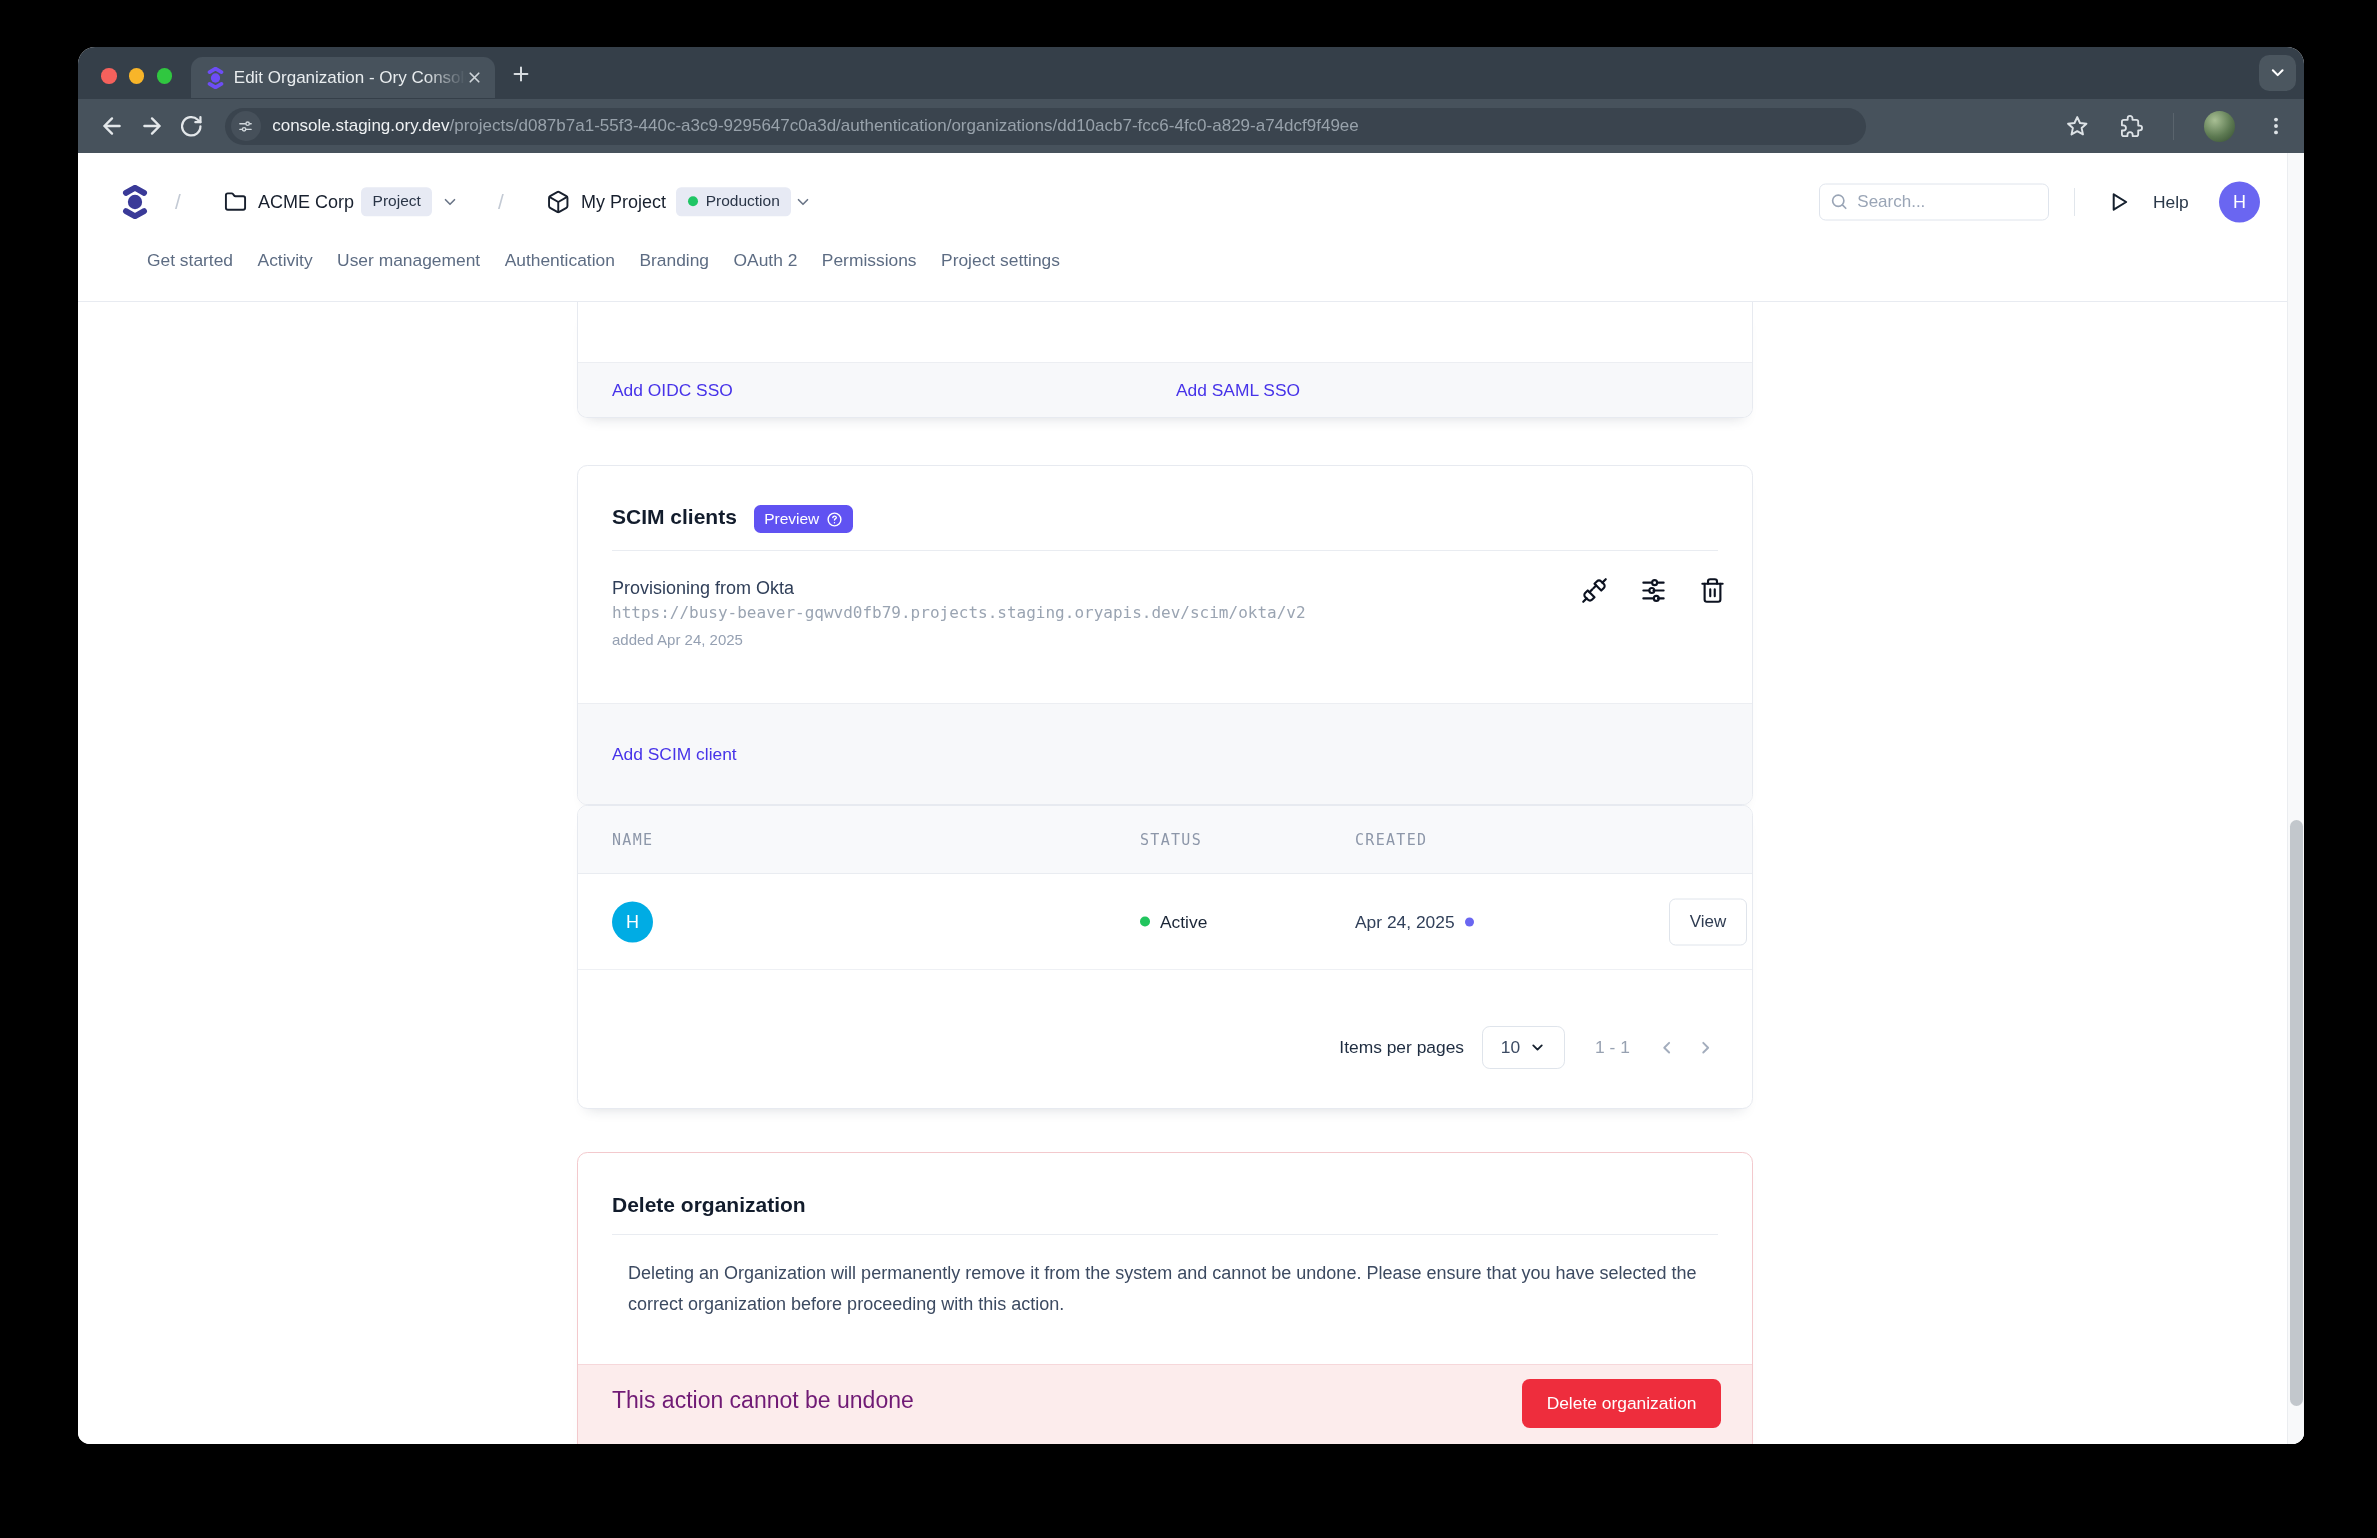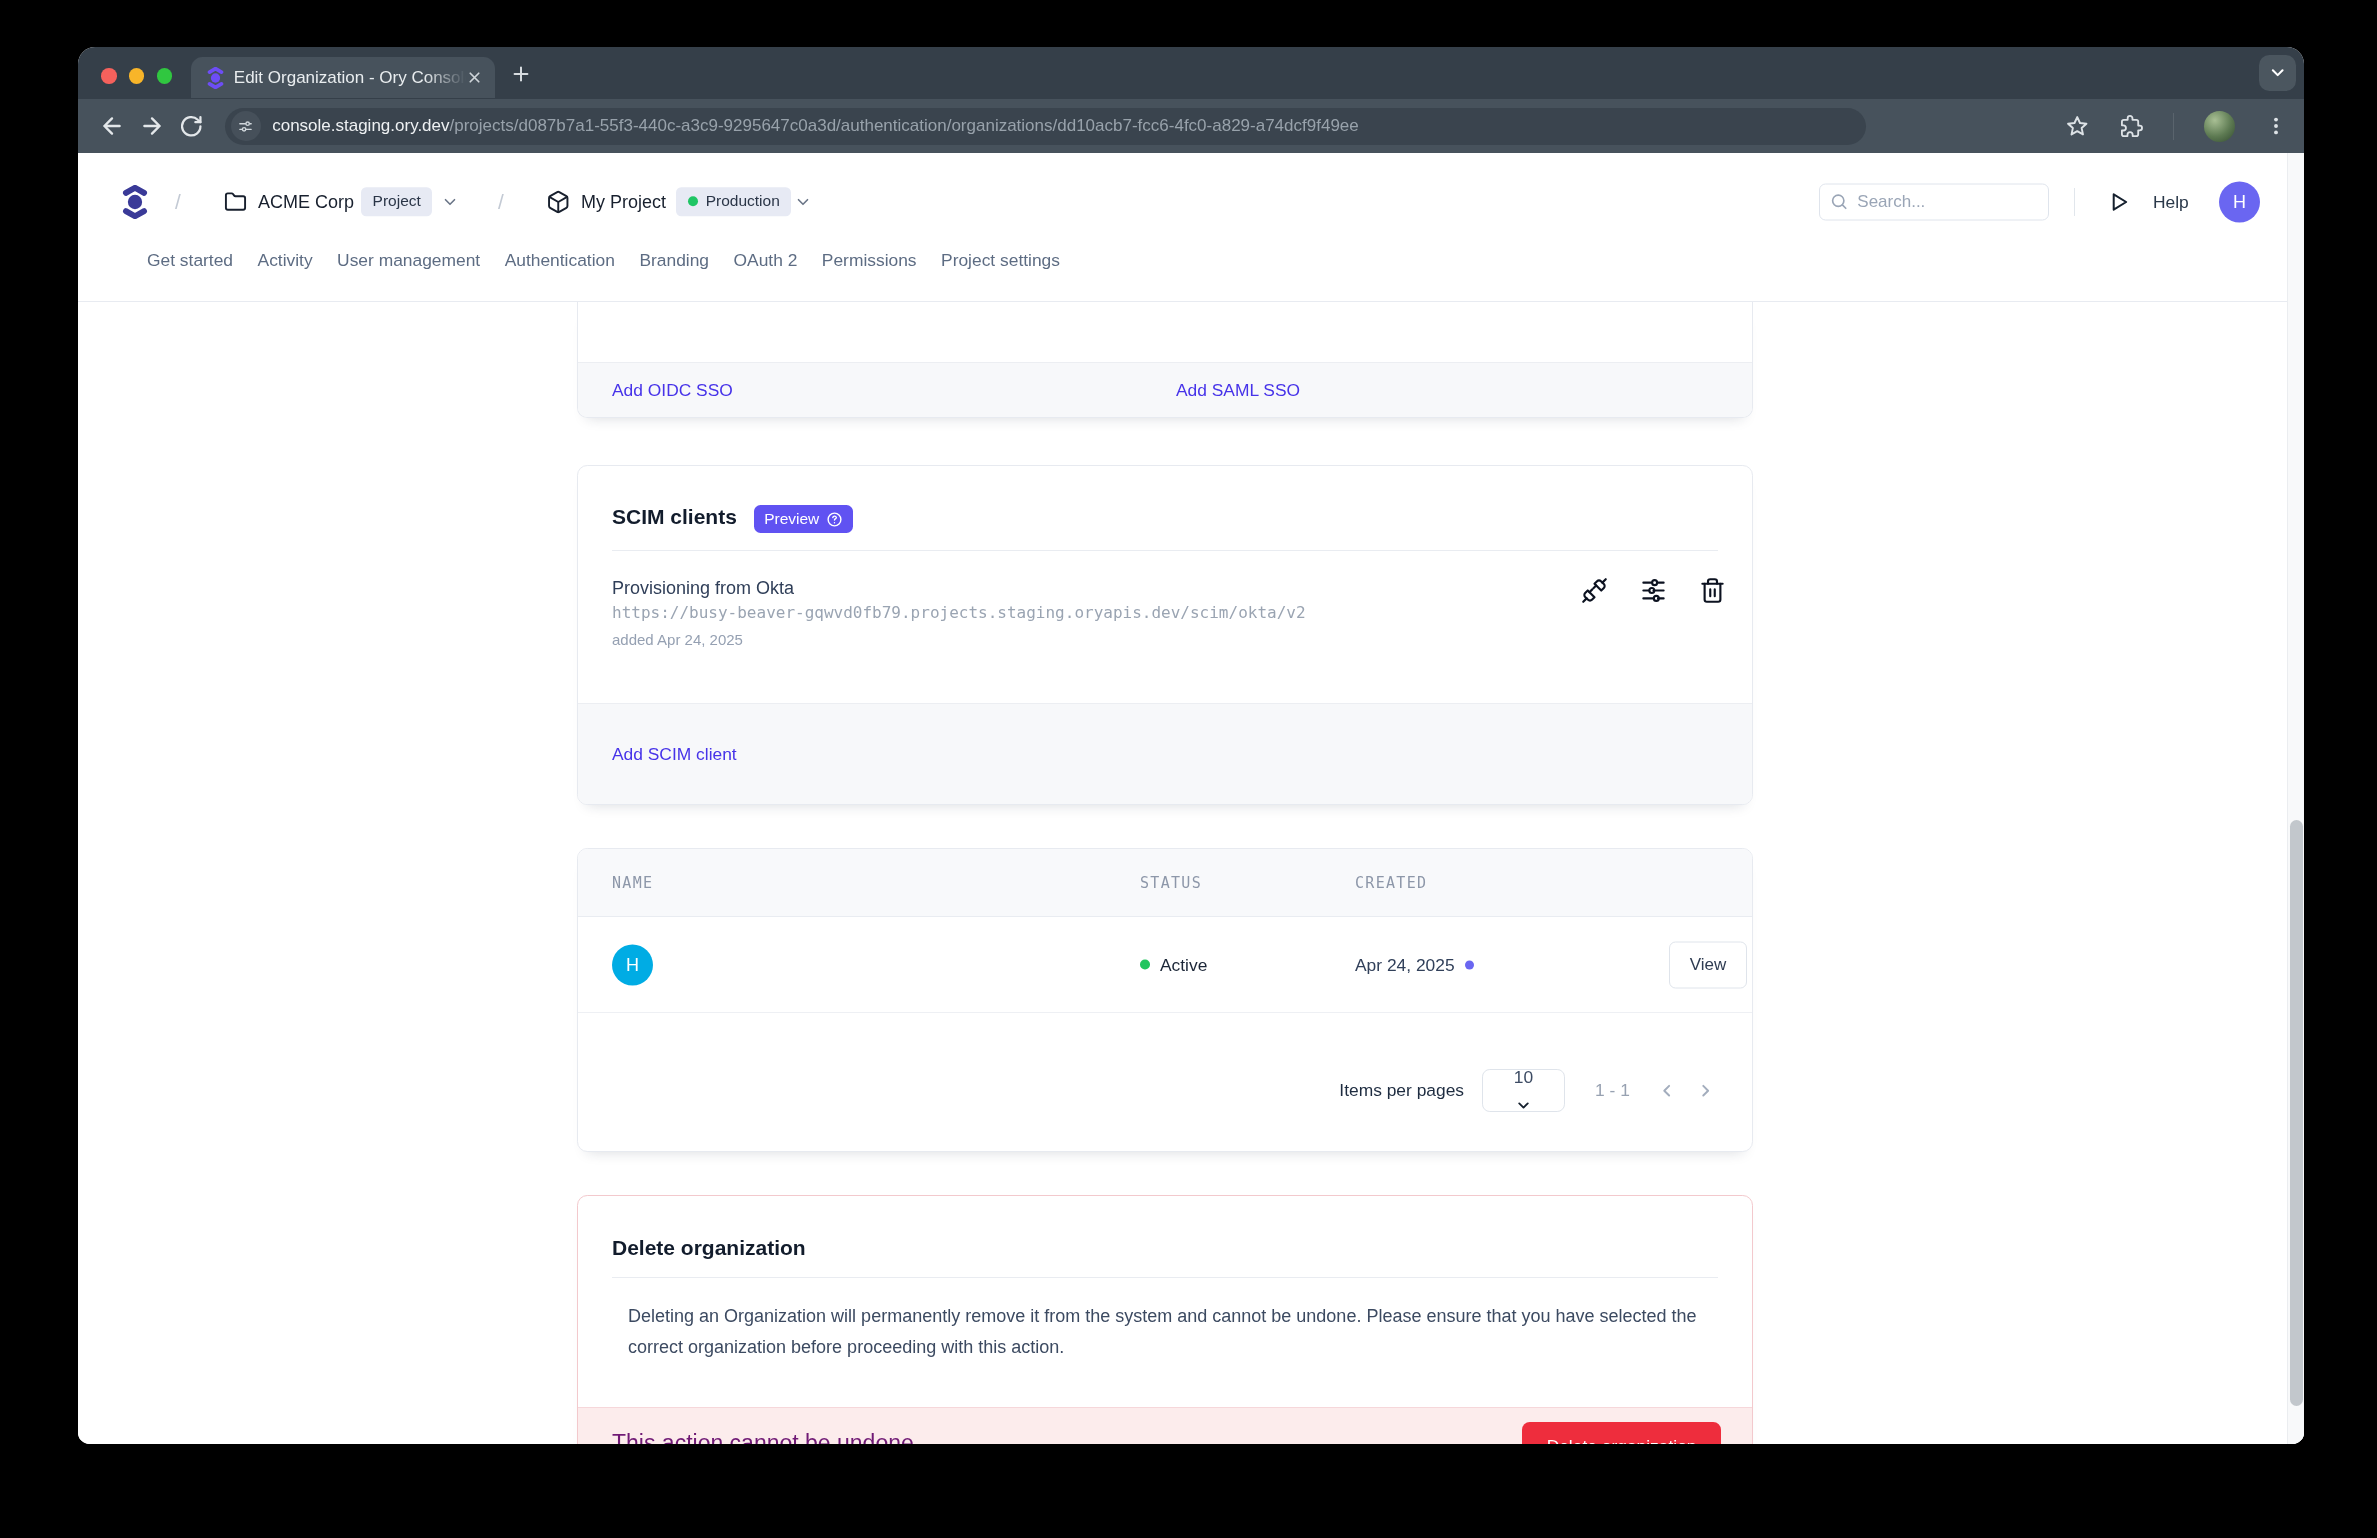--- a/index.html
+++ b/index.html
@@ -88,41 +88,41 @@
   .rule.danger { border-top-color:#e9ecf1; }
   .scim-body { position:relative; padding:27px 34px 0; }
   .scim-name { font-size:18px; font-weight:500; color:#2f3e58; }
   .scim-url { font-family:"DejaVu Sans Mono", monospace; font-size:16px; color:#9aa4b2; margin-top:4px; }
   .scim-added { font-size:15px; color:#95a0b2; margin-top:9px; }
   .scim-actions { position:absolute; right:26px; top:26px; display:flex; gap:32px; color:#0c1220; }
   .scim-actions .abtn { cursor:pointer; display:flex; }
   .card.scim .card-footer { height:101px; }
   .card.scim .link { position:absolute; left:34px; top:50%; transform:translateY(-50%); }
 
-  .card.table { height:304px; margin-top:43px; }
+  .card.table { height:304px; }
   .thead { position:relative; height:68px; background:#f8f9fb; border-bottom:1.3px solid #e9ecf1;
     border-radius:9px 9px 0 0; }
   .th { position:absolute; top:50%; transform:translateY(-50%); font-family:"DejaVu Sans Mono", monospace;
     font-size:15px; letter-spacing:1.3px; color:#8d97a9; }
   .trow { position:relative; height:96px; border-bottom:1.3px solid #eef0f4; }
   .row-avatar { position:absolute; left:34px; top:50%; transform:translateY(-50%); width:41px; height:41px;
     border-radius:50%; background:#00ace4; color:#fff; font-size:18px; display:flex; align-items:center;
     justify-content:center; }
   .cell { position:absolute; top:50%; transform:translateY(-50%); display:flex; align-items:center; gap:10.3px; }
   .status-txt { font-size:17.4px; color:#1b2637; }
   .created-txt { font-size:17.4px; color:#31405a; }
   .btn-view { position:absolute; left:1091px; top:50%; transform:translateY(-50%); width:78px; height:47px;
     border:1.3px solid #dfe4eb; border-radius:6.5px; background:#fff; font-size:17px; color:#2f3c52;
     display:flex; align-items:center; justify-content:center; cursor:pointer; }
   .tfoot { position:relative; height:139px; }
   .pager { position:absolute; right:37px; top:56px; display:flex; align-items:center; }
   .pager-label { font-size:17.4px; color:#1e2c40; }
   .pagesize { margin-left:18px; width:83px; height:43px; border:1.3px solid #dfe4eb; border-radius:7.8px;
     display:flex; align-items:center; justify-content:center; gap:9px; font-size:17.4px; color:#3c4b63;
-    cursor:pointer;flex-direction:column; }
+    cursor:pointer; }
   .pagesize .chevd { color:#15202e; display:flex; }
   .pager-range { margin-left:30px; font-size:17.4px; color:#97a1b1; }
   .pnav { margin-left:27px; color:#a3adbd; display:flex; cursor:pointer; }
   .pnav + .pnav { margin-left:19.4px; }
 
   .card.danger { height:362px; margin-top:43px; border-color:#f3c9cd; overflow:hidden; }
   .danger-head { padding:40px 34px 0; }
   .danger-body { margin:23px 50px 0; max-width:1109px; font-size:18px; line-height:31px; color:#3c4a61; }
   .danger-footer { position:absolute; left:0; right:0; top:211px; bottom:0; background:#fcecec;
     border-top:1.3px solid #f6d7da; }

